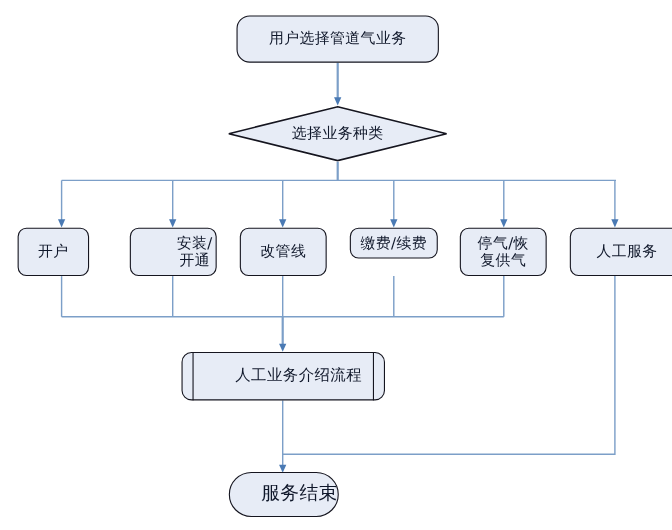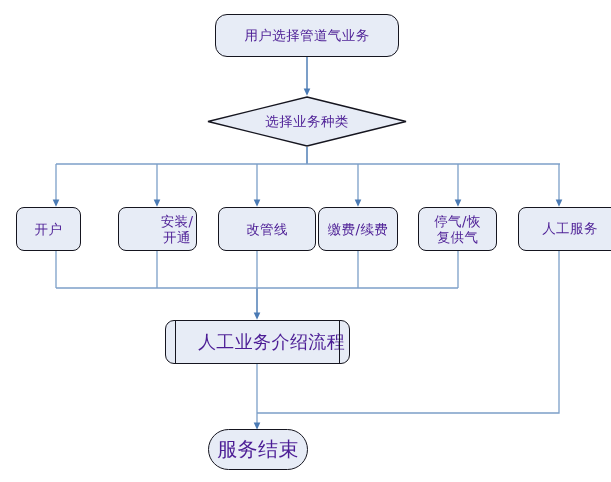--- a/index.html
+++ b/index.html
@@ -22,36 +22,37 @@
     width: 611px;
     height: 482px;
   }
   .node {
     position: absolute;
     box-sizing: border-box;
     display: flex;
     align-items: center;
     justify-content: center;
     text-align: center;
-    color: #4c1d95;
+    color: #0f172a;
     background: #e7ecf6;
     border: 1.4px solid #15151f;
     line-height: 1.22;
     z-index: 2;
   }
   .node .label {
     display: block;
     width: 100%;
     white-space: pre-line;
     letter-spacing: 0.4px;
   }
   
   .term {
     border-radius: 999px;
-    font-size: 20px;
+    font-size: 17px;
+    text-align: right;
   }
   
   .rrect {
     border-radius: 9px;
     font-size: 13.5px;
   }
   .rrect-sm {
     border-radius: 8px;
     font-size: 13.5px;
   }
@@ -68,21 +69,21 @@
     height: 100%;
   }
   .decision .label {
     position: relative;
     z-index: 2;
     font-size: 13.5px;
   }
   
   .subproc {
     border-radius: 9px;
-    font-size: 18px;
+    font-size: 14px;
     padding-left: 28px;
   }
   .subproc .bar {
     position: absolute;
     top: -1.4px;
     bottom: -1.4px;
     width: 0;
     border-left: 1.4px solid #15151f;
   }
   .subproc .bar.left { left: 9px; }
@@ -143,25 +144,25 @@
 
   <div class="node rrect-sm" style="left:16px; top:207px; width:65px; height:44px;">
     <span class="label">开户</span>
   </div>
 
   <div class="node rrect-sm" style="left:118px; top:207px; width:79px; height:44px;padding-left:39px;">
     <span class="label">安装/
 开通</span>
   </div>
 
-  <div class="node rrect-sm" style="left:218px; top:207px; width:98px; height:44px;">
+  <div class="node rrect-sm" style="left:218px; top:207px; width:79px; height:44px;">
     <span class="label">改管线</span>
   </div>
 
-  <div class="node rrect-sm" style="left:318px; top:207px; width:80px; height:44px;">
+  <div class="node rrect-sm" style="left:318px; top:207px; width:80px; height:28px;">
     <span class="label">缴费/续费</span>
   </div>
 
   <div class="node rrect-sm" style="left:418px; top:207px; width:79px; height:44px;">
     <span class="label">停气/恢
 复供气</span>
   </div>
 
   <div class="node rrect-sm" style="left:518px; top:207px; width:104px; height:44px;font-family:Liberation Serif, serif;">
     <span class="label">人工服务</span>

